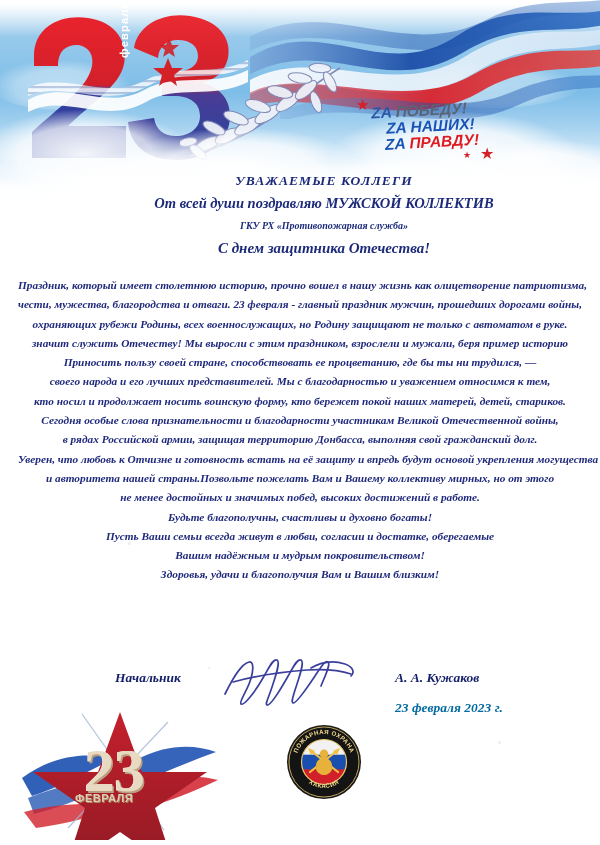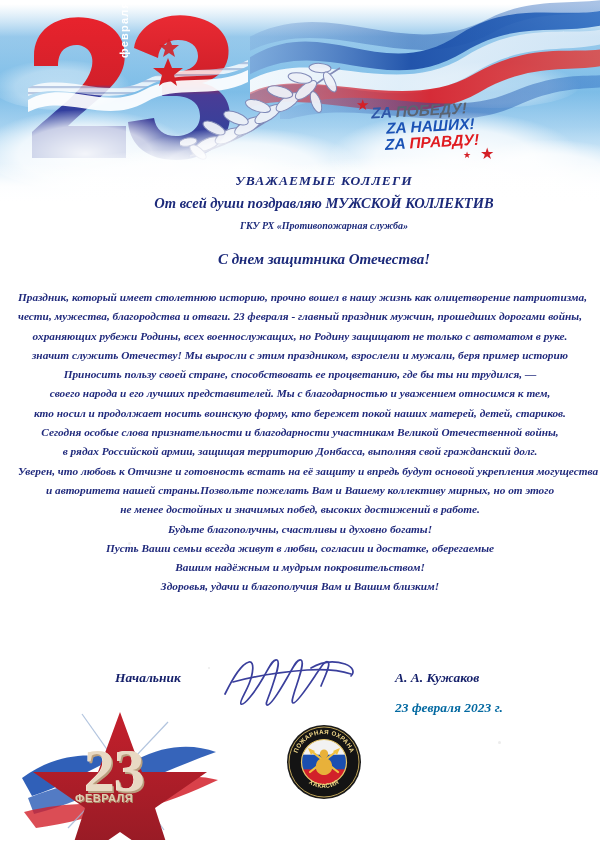--- a/index.html
+++ b/index.html
@@ -118,26 +118,26 @@
     font-weight: 700;
     font-style: italic;
     font-family: "Liberation Serif", serif;
     line-height: 1.34;
     white-space: nowrap;
     padding-left: 48px;
   }
   .g1 { font-size: 13.5px; letter-spacing: 1.1px; }
   .g2 { font-size: 14.5px; margin-top: 4px; }
   .g3 { font-size: 10px; margin-top: 5px; }
-  .g4 { font-size: 15px; margin-top: 17px; }
+  .g4 { font-size: 15px; margin-top: 6px; }
 
   
   .body-text {
     position: absolute;
-    left: 18px; top: 288px;
+    left: 18px; top: 276px;
     width: 564px;
     color: #202a7c;
     font-family: "Liberation Serif", "DejaVu Serif", serif;
     font-style: italic;
     font-weight: 700;
     font-size: 11.3px;
     line-height: 19.3px;
     text-align: center;
   }
   .body-text p { margin: 0; }

